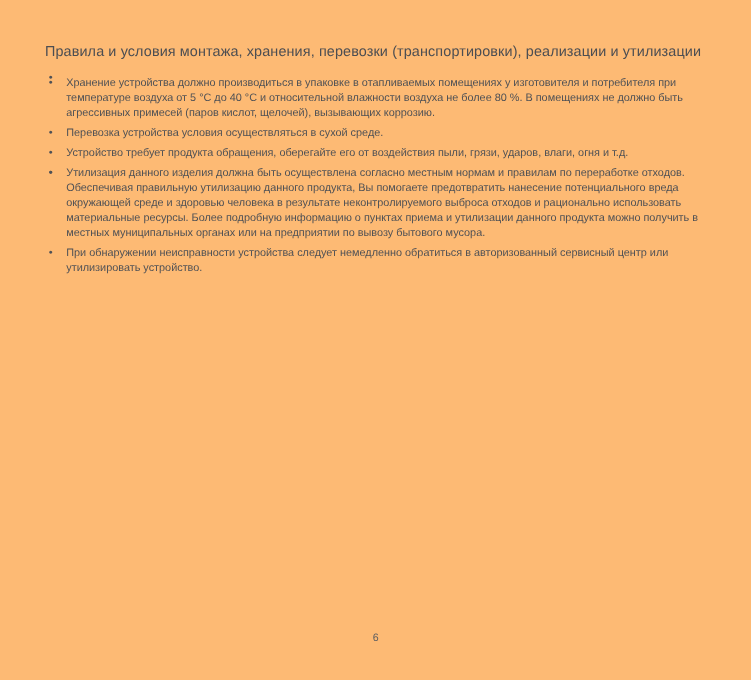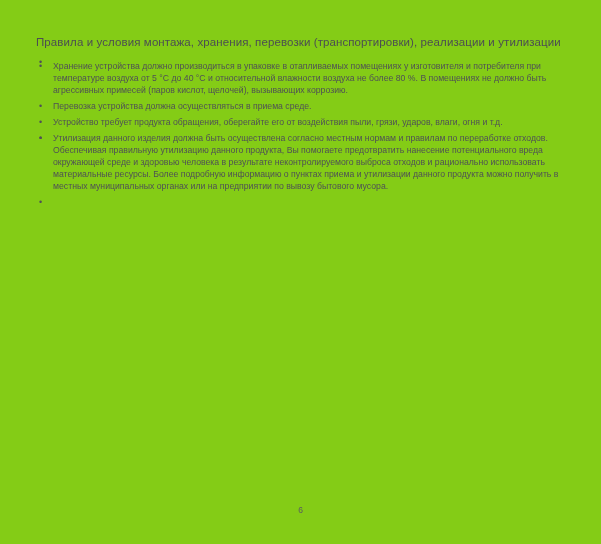--- a/index.html
+++ b/index.html
@@ -4,21 +4,21 @@
 <style>
   html, body {
     margin: 0;
     padding: 0;
     background: #ffffff;
   }
   .doc {
     position: relative;
     width: 601px;
     height: 544px;
-    background: #84cc16;
+    background: #fdba74;
     font-family: "Liberation Sans", sans-serif;
     overflow: hidden;
   }
   .title {
     position: absolute;
     left: 36px;
     top: 36px;
     margin: 0;
     width: 545px;
     font-size: 11.5px;
@@ -72,33 +72,34 @@
   <ul class="bullets">
     <li class="bullet">
       <span class="dot">•</span>
     </li>
     <li class="bullet">
       <span class="dot">•</span>
       <span>Хранение устройства должно производиться в упаковке в отапливаемых помещениях у изготовителя и потребителя при температуре воздуха от 5 °C до 40 °C и относительной влажности воздуха не более 80 %. В помещениях не должно быть агрессивных примесей (паров кислот, щелочей), вызывающих коррозию.</span>
     </li>
     <li class="bullet">
       <span class="dot">•</span>
-      <span>Перевозка устройства должна осуществляться в приема среде.</span>
+      <span>Перевозка устройства условия осуществляться в сухой среде.</span>
     </li>
     <li class="bullet">
       <span class="dot">•</span>
       <span>Устройство требует продукта обращения, оберегайте его от воздействия пыли, грязи, ударов, влаги, огня и т.д.</span>
     </li>
     <li class="bullet">
       <span class="dot">•</span>
     </li>
     <li class="bullet">
       <span class="dot">•</span>
       <span>Утилизация данного изделия должна быть осуществлена согласно местным нормам и правилам по переработке отходов. Обеспечивая правильную утилизацию данного продукта, Вы помогаете предотвратить нанесение потенциального вреда окружающей среде и здоровью человека в результате неконтролируемого выброса отходов и рационально использовать материальные ресурсы. Более подробную информацию о пунктах приема и утилизации данного продукта можно получить в местных муниципальных органах или на предприятии по вывозу бытового мусора.</span>
     </li>
     <li class="bullet">
       <span class="dot">•</span>
+      <span>При обнаружении неисправности устройства следует немедленно обратиться в авторизованный сервисный центр или утилизировать устройство.</span>
     </li>
   </ul>
 
   <div class="pagenum">6</div>
 
 </div>
 
 </body></html>

